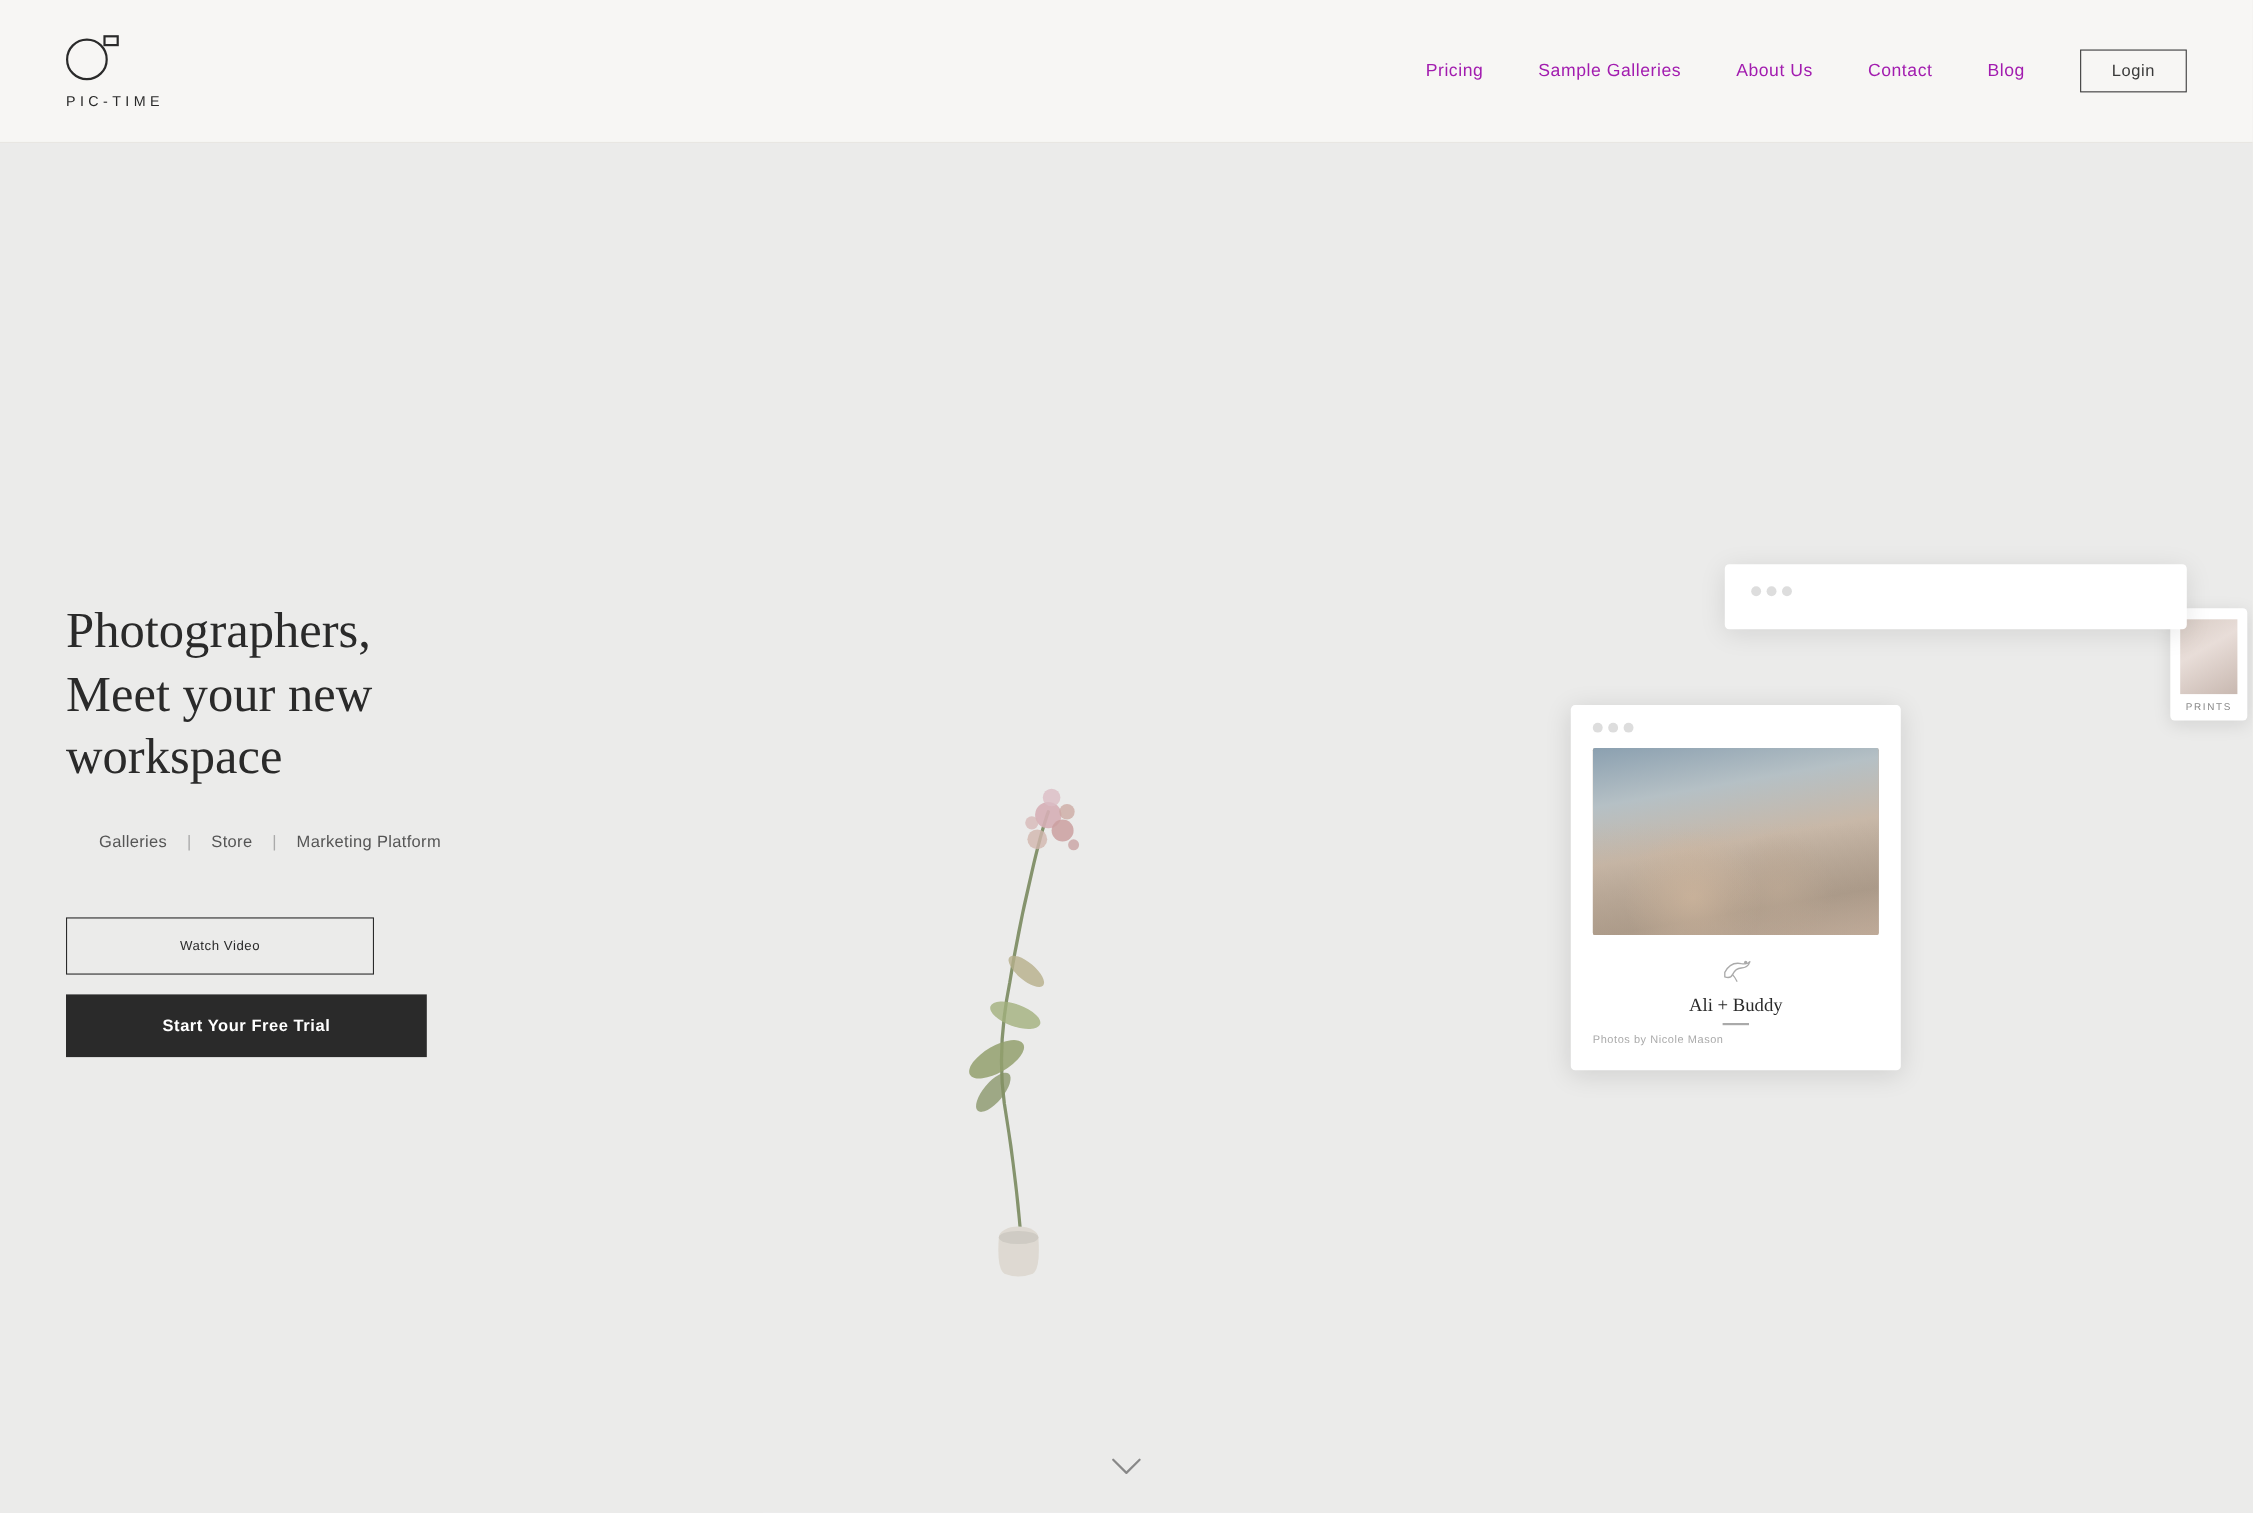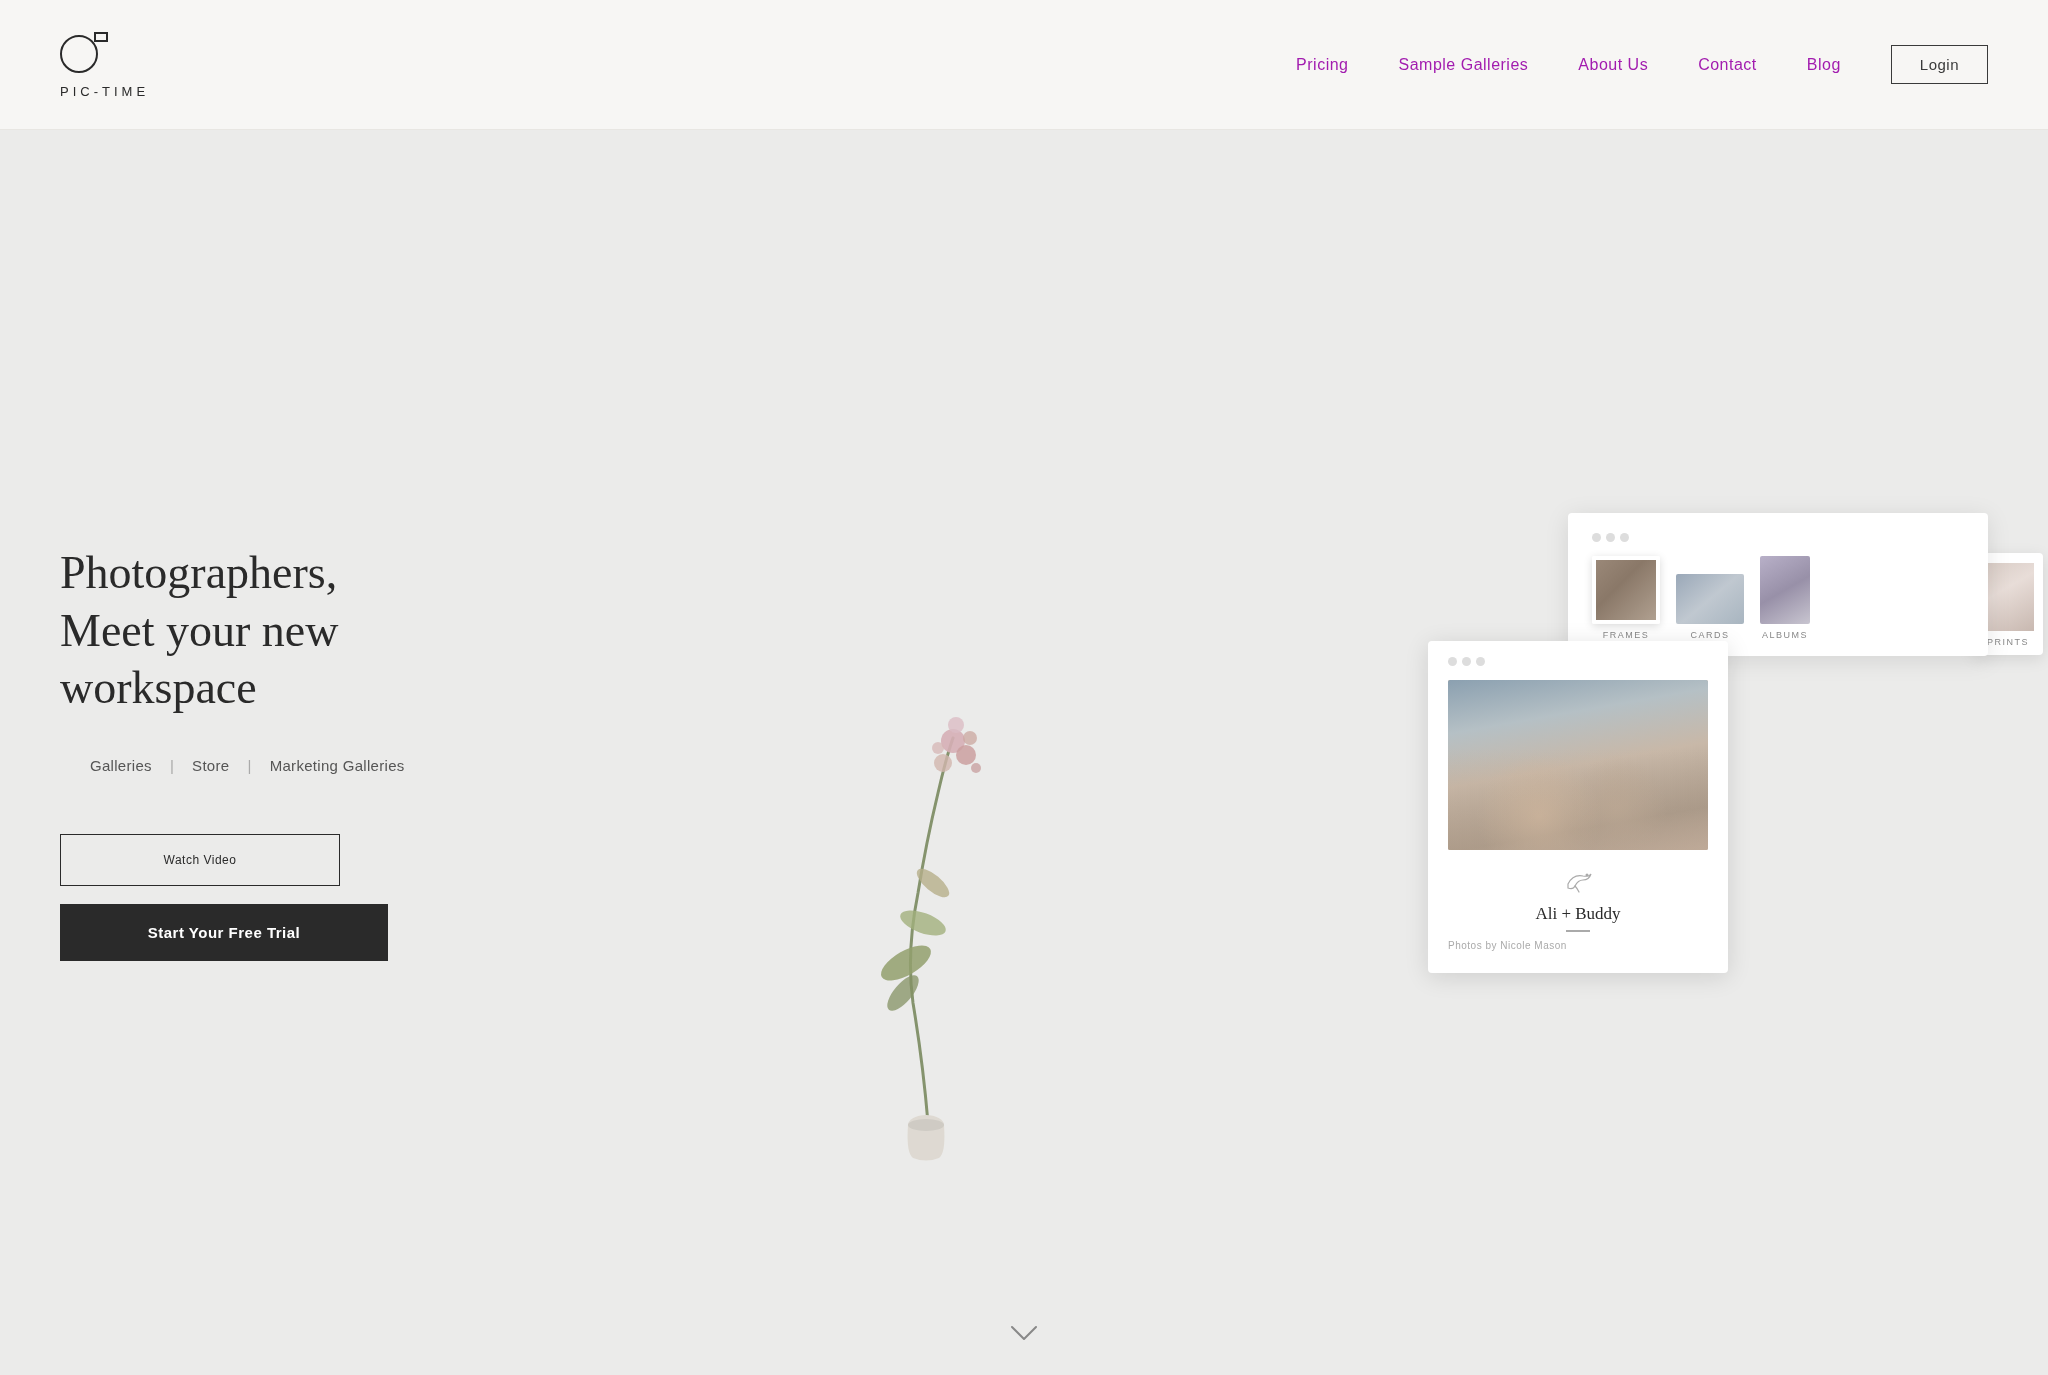--- a/index.html
+++ b/index.html
@@ -401,21 +401,21 @@
     <h1 class="hero-headline">
       <span>Photographers,</span><br>
       <span>Meet your new workspace</span>
     </h1>
 
     <div class="hero-features">
       <span>Galleries</span>
       <span class="feature-sep">|</span>
       <span>Store</span>
       <span class="feature-sep">|</span>
-      <span>Marketing Galleries</span>
+      <span>Marketing Platform</span>
     </div>
 
     <button class="btn-outline">Watch Video</button>
     <button class="btn-solid">Start Your Free Trial</button>
   </div>
 
   <div class="hero-center">
 
     <svg width="260" height="480" viewBox="0 0 260 480" style="position:absolute; left:50%; top:-60px; transform:translateX(-60%); z-index:1; opacity:0.9;">
 
@@ -441,40 +441,20 @@
     </svg>
   </div>
 
   <div class="hero-right">
 
     <div class="mockup-top">
       <div class="mockup-dots">
         <div class="dot"></div>
         <div class="dot"></div>
         <div class="dot"></div>
-      </div>
-      <div class="mockup-top-items">
-        <div class="mockup-item">
-          <div class="mockup-img mockup-img-frames">
-            <div style="width:100%;height:100%;background:linear-gradient(135deg,#9a8878 0%,#8a7868 40%,#b0a090 100%);"></div>
-          </div>
-          <span class="mockup-label">FRAMES</span>
-        </div>
-        <div class="mockup-item">
-          <div class="mockup-img mockup-img-cards">
-            <div style="width:100%;height:100%;background:linear-gradient(140deg,#9aa8b8 0%,#c0c8d0 50%,#a8b5c0 100%);"></div>
-          </div>
-          <span class="mockup-label">CARDS</span>
-        </div>
-        <div class="mockup-item">
-          <div class="mockup-img mockup-img-albums">
-            <div style="width:100%;height:100%;background:linear-gradient(150deg,#b8b0c8 0%,#9890a8 50%,#c8c5d0 100%);"></div>
-          </div>
-          <span class="mockup-label">ALBUMS</span>
-        </div>
       </div>
     </div>
 
     <div class="mockup-right-panel" style="top:40px; right:-55px;">
       <div class="mockup-img-prints">
         <div style="width:100%;height:100%;background:linear-gradient(150deg,#d8ccc5 0%,#e8ddd8 40%,#c8b8b0 100%);"></div>
       </div>
       <span class="mockup-label-prints">PRINTS</span>
     </div>
 

